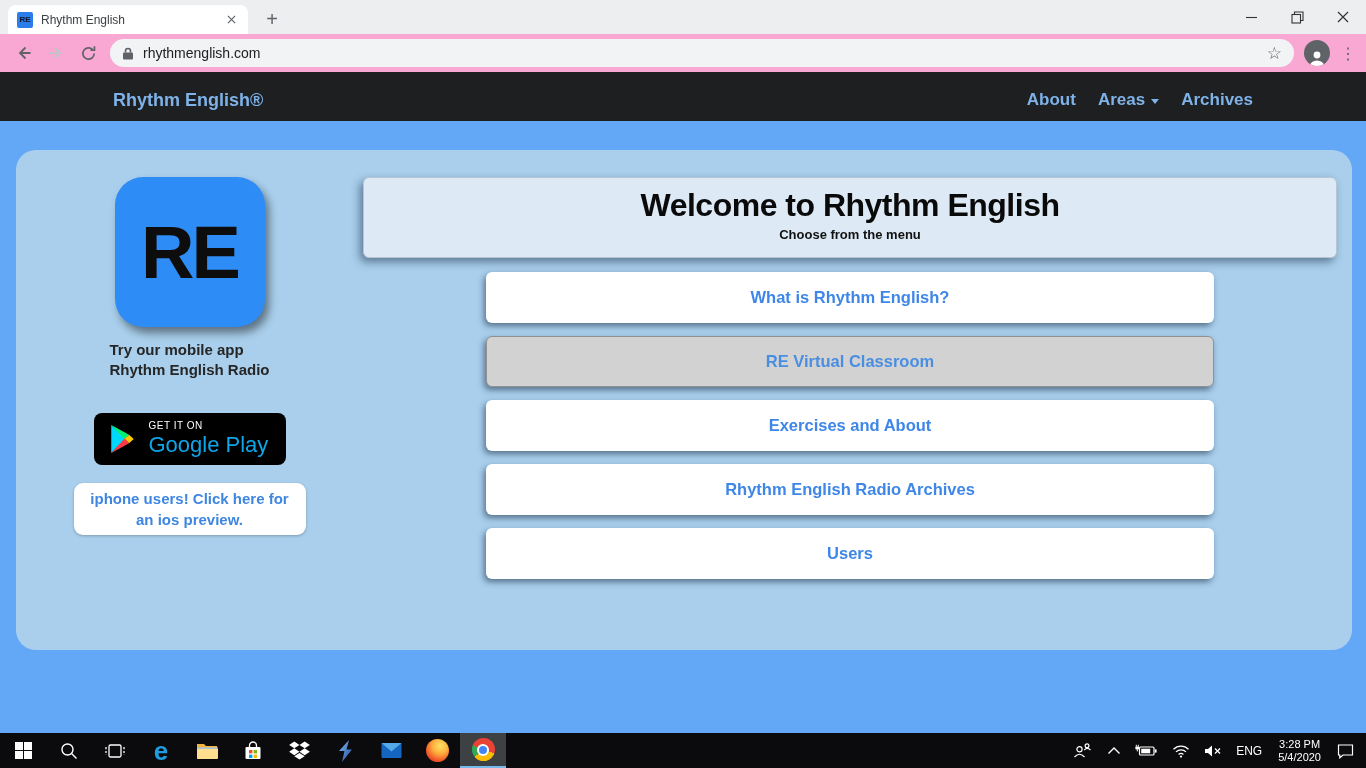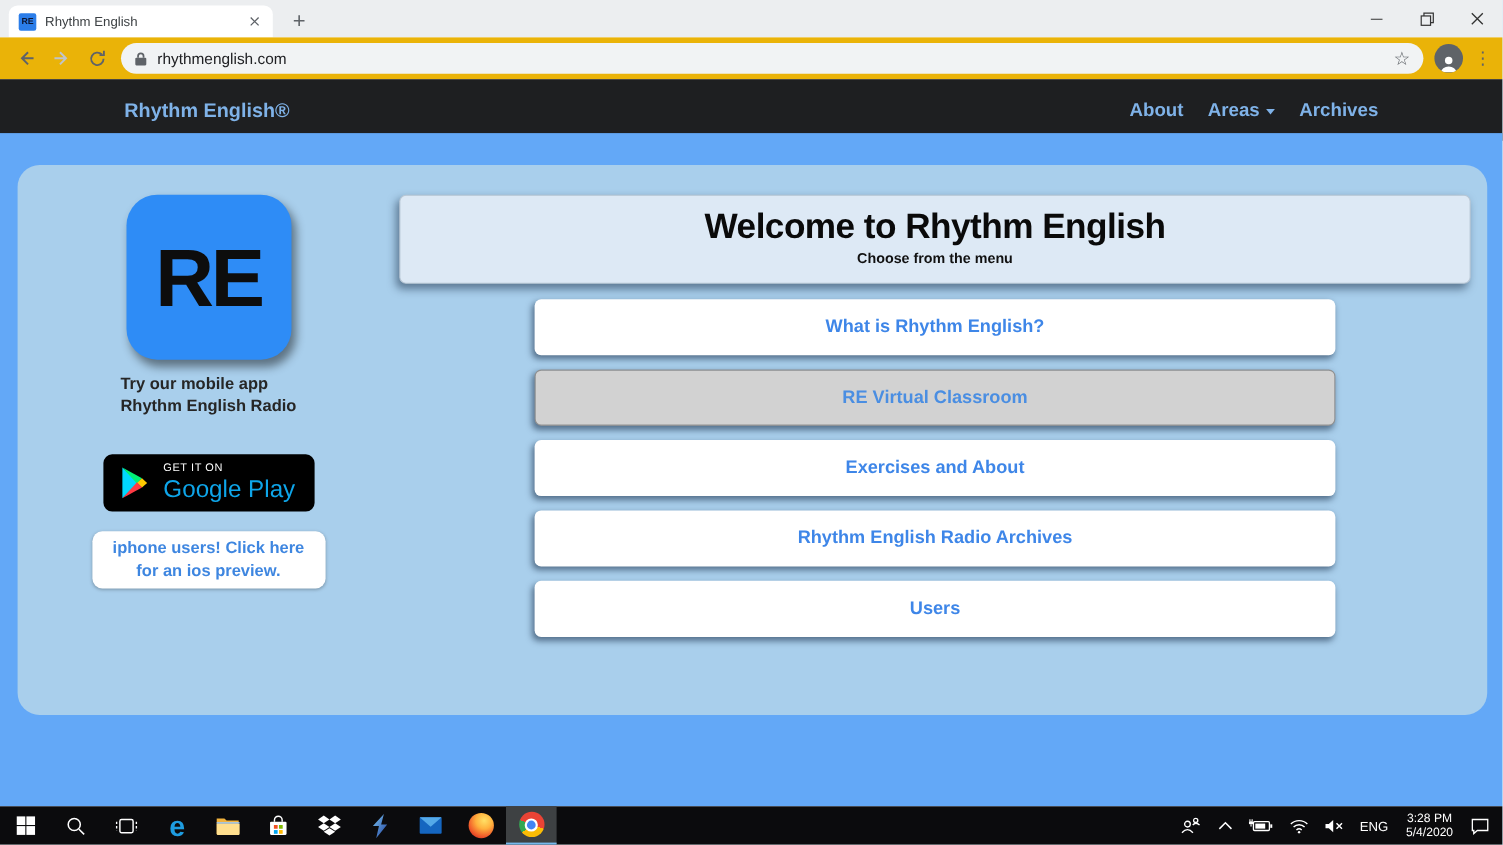--- a/index.html
+++ b/index.html
@@ -12,21 +12,21 @@
          border-radius:8px 8px 0 0; display:flex; align-items:center; padding:0 9px; gap:8px; }
   .favicon { width:16px; height:16px; background:#2b7de9; border-radius:2px; color:#0d1530;
              font-size:8px; font-weight:bold; display:flex; align-items:center; justify-content:center; flex:none; }
   .tab-title { flex:1; font-size:12px; color:#3c4043; white-space:nowrap; overflow:hidden; }
   .tab-close { width:16px; height:16px; display:flex; align-items:center; justify-content:center; border-radius:50%; }
   .newtab { position:absolute; left:258px; top:5px; width:28px; height:28px; display:flex;
             align-items:center; justify-content:center; color:#5f6368; font-size:20px; font-weight:400; }
   .wincontrols { position:absolute; right:0; top:0; height:34px; display:flex; }
   .winbtn { width:46px; height:34px; display:flex; align-items:center; justify-content:center; }
 
-  #toolbar { position:absolute; top:34px; left:0; width:100%; height:38px; background:#eab308;
+  #toolbar { position:absolute; top:34px; left:0; width:100%; height:38px; background:#f9a8d4;
              display:flex; align-items:center; padding:0 8px; }
   .navbtn { width:32px; height:32px; display:flex; align-items:center; justify-content:center; flex:none; }
   .omnibox { flex:1; height:28px; margin:0 6px; background:#f1f3f4; border-radius:14px;
              display:flex; align-items:center; padding:0 12px; gap:9px; }
   .url-text { font-size:14px; color:#202124; flex:1; }
   .star { font-size:17px; color:#5f6368; }
   .avatar { width:26px; height:26px; border-radius:50%; background:#5f6368; margin:0 8px 0 4px;
             display:flex; align-items:flex-end; justify-content:center; overflow:hidden; flex:none; }
   .kebab { color:#5f6368; font-size:16px; width:20px; text-align:center; letter-spacing:0; }
 
@@ -45,21 +45,21 @@
                background:#a9cfec; border-radius:20px; display:flex; }
   .leftcol { width:347px; flex:none; display:flex; flex-direction:column; align-items:center; }
   .app-logo { margin-top:27px; width:150px; height:150px; background:#2e8cf6; border-radius:28px;
               box-shadow:4px 6px 9px rgba(0,0,0,0.45); display:flex; align-items:center; justify-content:center; }
   .app-logo span { font-size:74px; font-weight:bold; color:#0d0d0d; letter-spacing:-3px; }
   .tagline { margin-top:13px; text-align:left; font-size:15px; font-weight:bold; color:#262626; line-height:20px; }
   .playbadge { margin-top:33px; width:192px; height:52px; background:#000; border-radius:8px;
                display:flex; align-items:center; padding:0 15px; gap:13px; }
   .play-small { color:#fff; font-size:10px; letter-spacing:0.5px; }
   .play-big { color:#0ea5e9; font-size:22px; margin-top:1px; white-space:nowrap; }
-  .iosnote { margin-top:18px; width:212px; background:#fff; border-radius:9px; padding:5px 16px;
+  .iosnote { margin-top:18px; width:232px; background:#fff; border-radius:9px; padding:5px 16px;
              text-align:center; font-size:15px; font-weight:bold; line-height:21px; color:#3e86e0;
              box-shadow:0 1px 3px rgba(0,0,0,0.25); }
 
   .rightcol { flex:1; padding-right:15px; display:flex; flex-direction:column; }
   .welcome { margin-top:27px; height:81px; background:#dde9f5; border:1px solid #b7c6d4; border-radius:6px;
              box-shadow:-3px 4px 8px rgba(15,35,60,0.5); text-align:center; padding-top:9px; }
   .welcome-title { font-size:32px; font-weight:bold; color:#0a0a0a; letter-spacing:-0.5px;text-align:center; }
   .welcome-sub { font-size:13px; font-weight:bold; color:#111; margin-top:3px; }
   .menu { width:728px; margin:14px auto 0; display:flex; flex-direction:column; gap:13px; }
   .menubtn { height:51px; background:#fff; border-radius:6px; display:flex; align-items:center;

